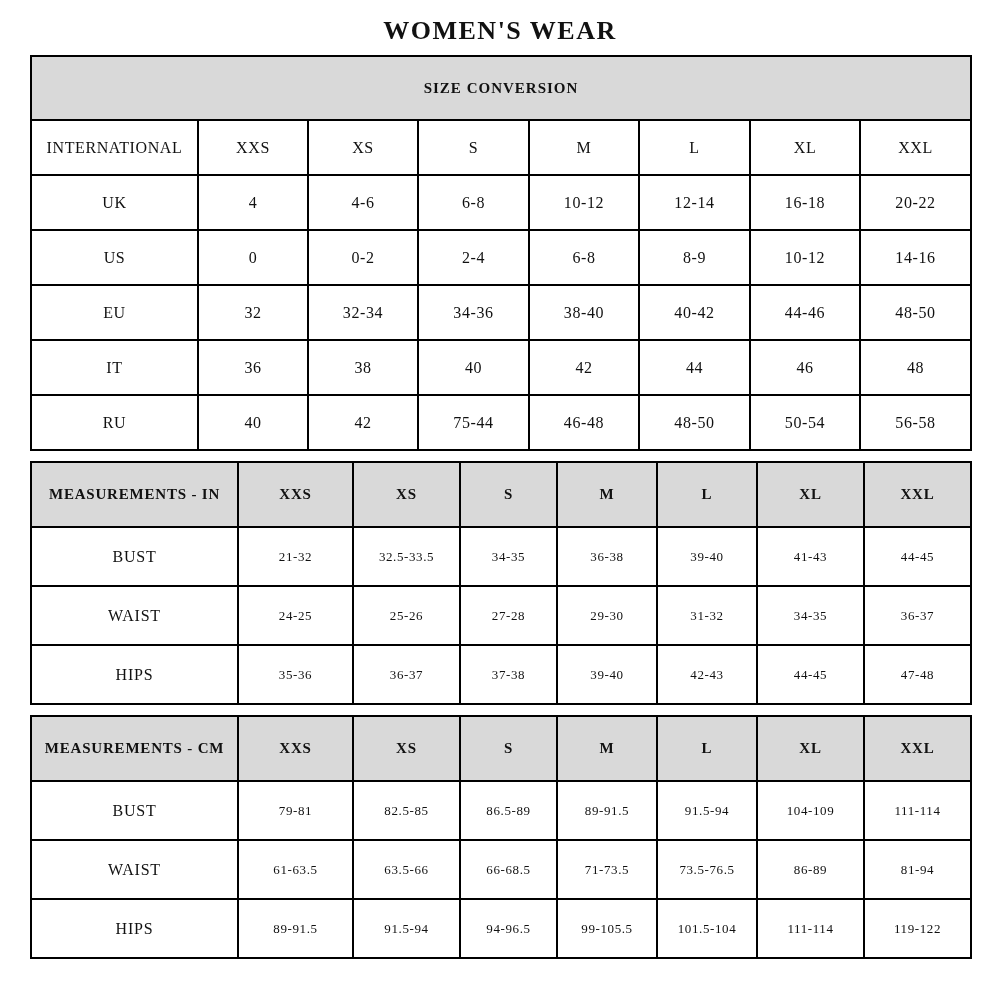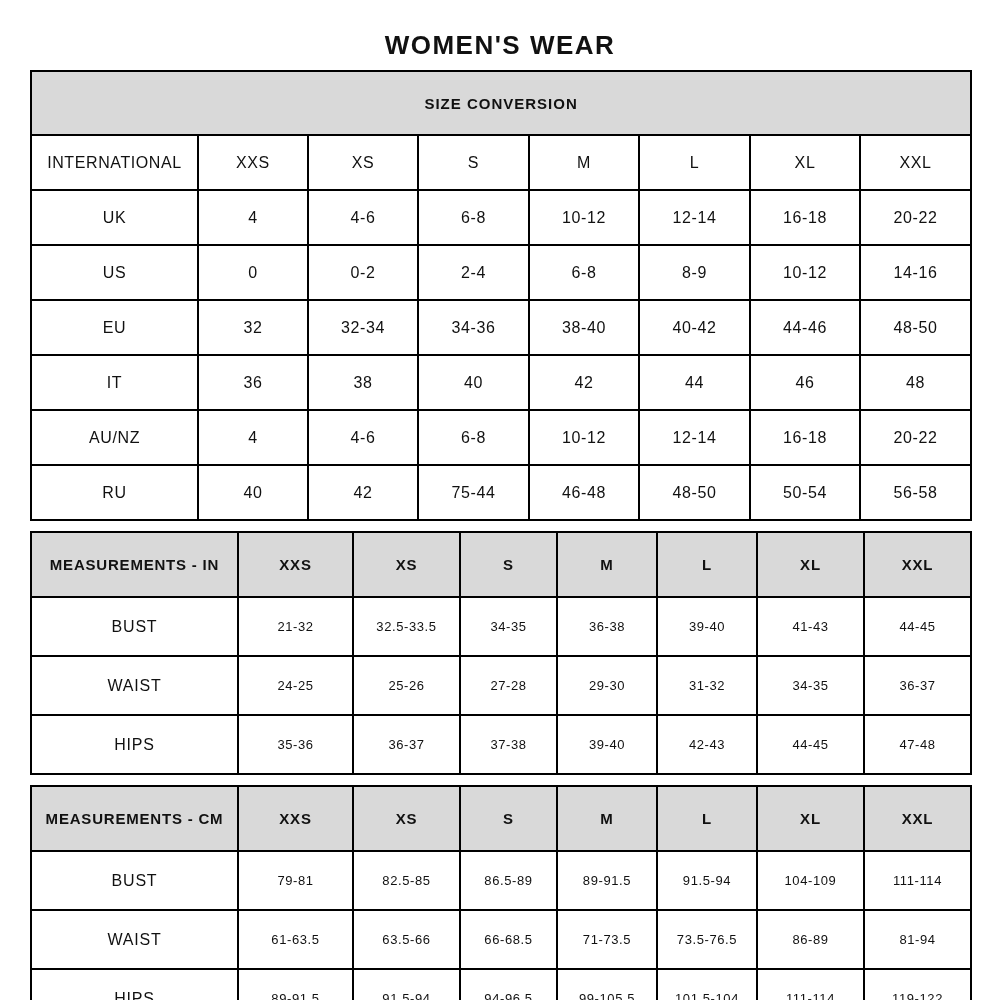--- a/index.html
+++ b/index.html
@@ -5,21 +5,22 @@
   * { box-sizing: border-box; margin: 0; padding: 0; }
   html, body {
     width: 1000px;
     background: #ffffff;
     font-family: "Liberation Sans", sans-serif;
     color: #111111;
   }
   .page {
     width: 1000px;
     height: 1000px;
-    padding: 14px 30px;
+    padding: 0 30px;
+    font-family: Liberation Serif, serif;
   }
   .page-title {
     text-align: center;
     font-size: 26px;
     font-weight: 700;
     letter-spacing: 1.5px;
     padding: 16px 0 9px 0;
     color: #111111;
   }
   table {
@@ -138,30 +139,20 @@
           <td class="row-label">IT</td>
           <td>36</td>
           <td>38</td>
           <td>40</td>
           <td>42</td>
           <td>44</td>
           <td>46</td>
           <td>48</td>
         </tr>
         <tr>
-          <td class="row-label">AU/NZ</td>
-          <td>4</td>
-          <td>4-6</td>
-          <td>6-8</td>
-          <td>10-12</td>
-          <td>12-14</td>
-          <td>16-18</td>
-          <td>20-22</td>
-        </tr>
-        <tr>
           <td class="row-label">RU</td>
           <td>40</td>
           <td>42</td>
           <td>75-44</td>
           <td>46-48</td>
           <td>48-50</td>
           <td>50-54</td>
           <td>56-58</td>
         </tr>
       </tbody>

